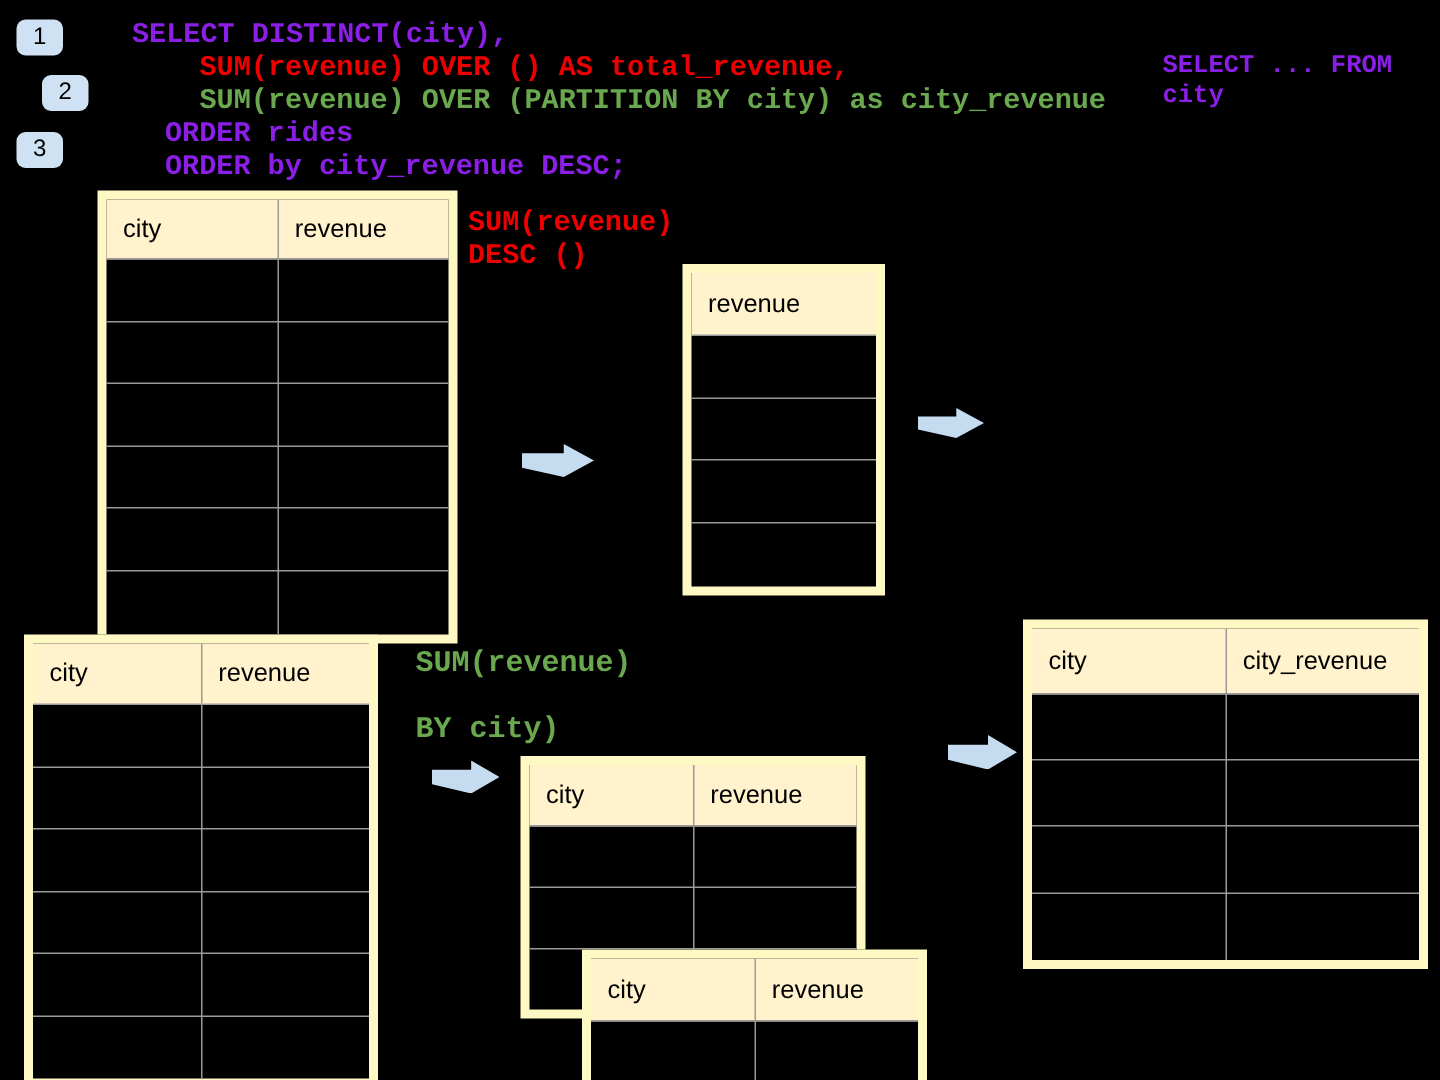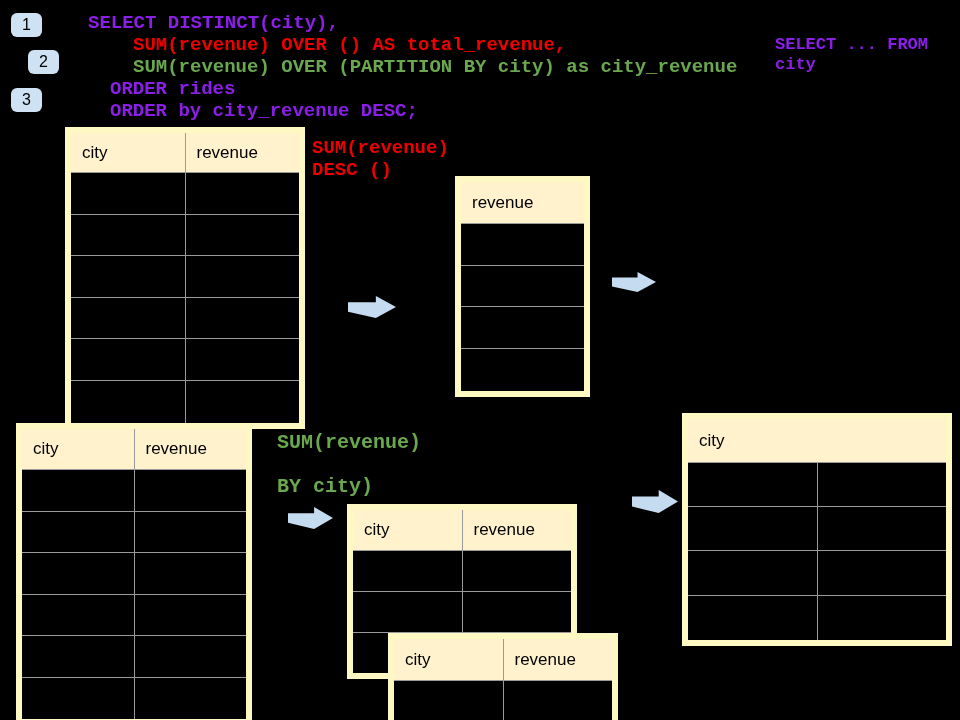--- a/index.html
+++ b/index.html
@@ -150,20 +150,21 @@
     </div>
     <div class="tbody">
         <div class="trow"></div>
         <div class="trow"></div>
       </div>
   </div>
 
   <div class="tbl two-col" id="tbl-result">
     <div class="thead">
       <div class="th">city</div>
+      <div class="th">city_revenue</div>
     </div>
     <div class="tbody">
         <div class="trow"></div>
         <div class="trow"></div>
         <div class="trow"></div>
         <div class="trow"></div>
       </div>
   </div>
 
   <div class="arrow" id="arrow-1"></div>

